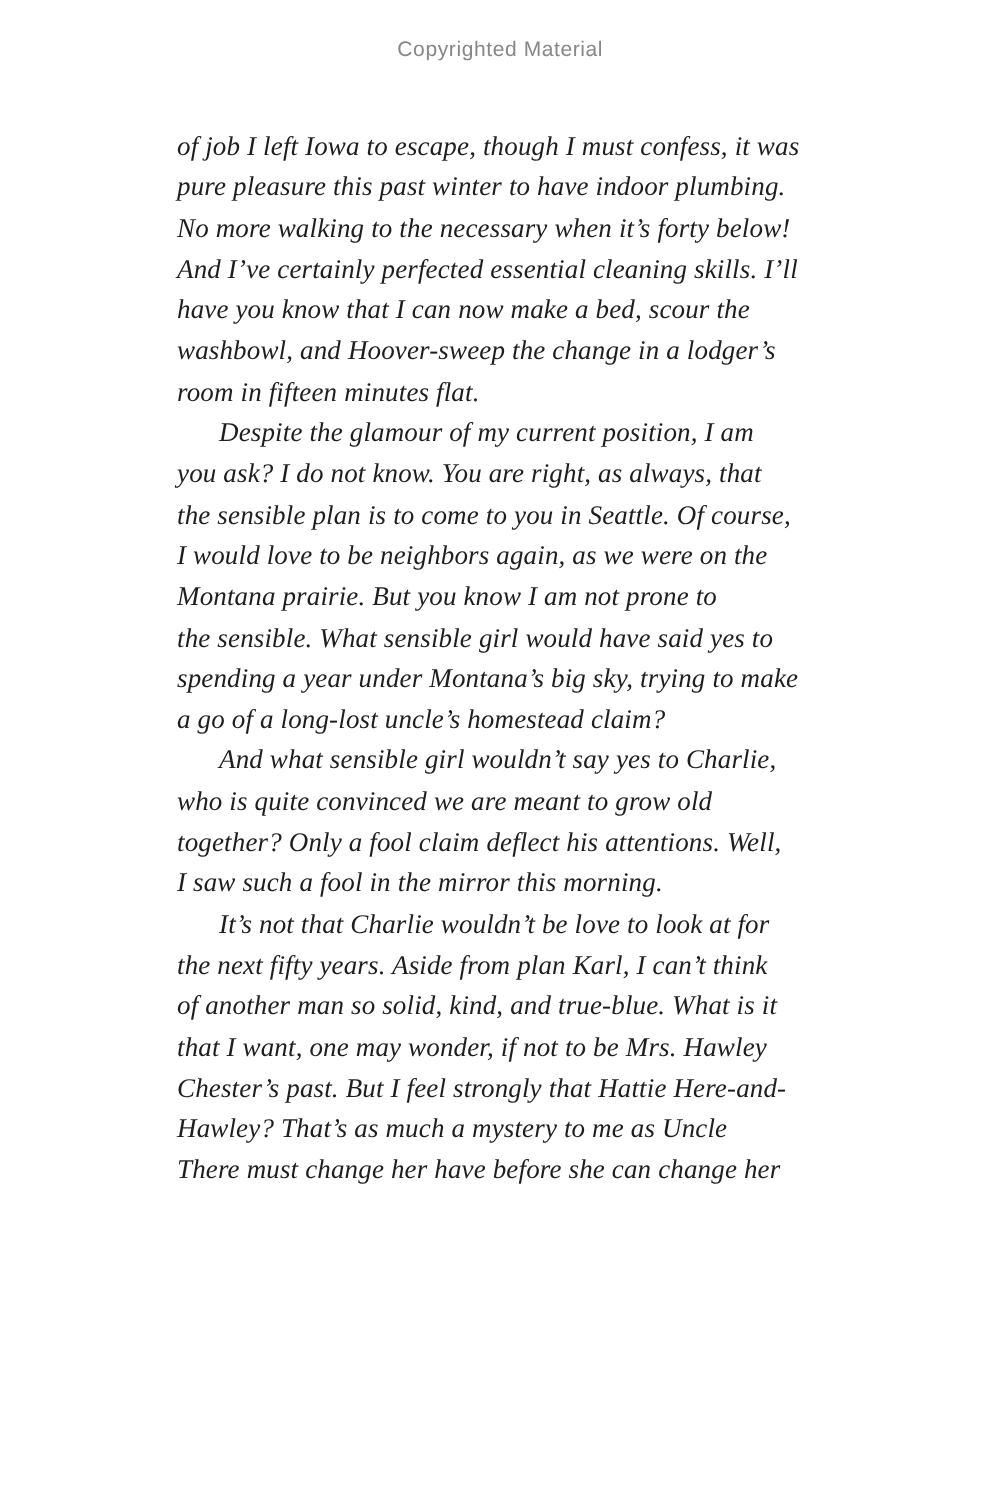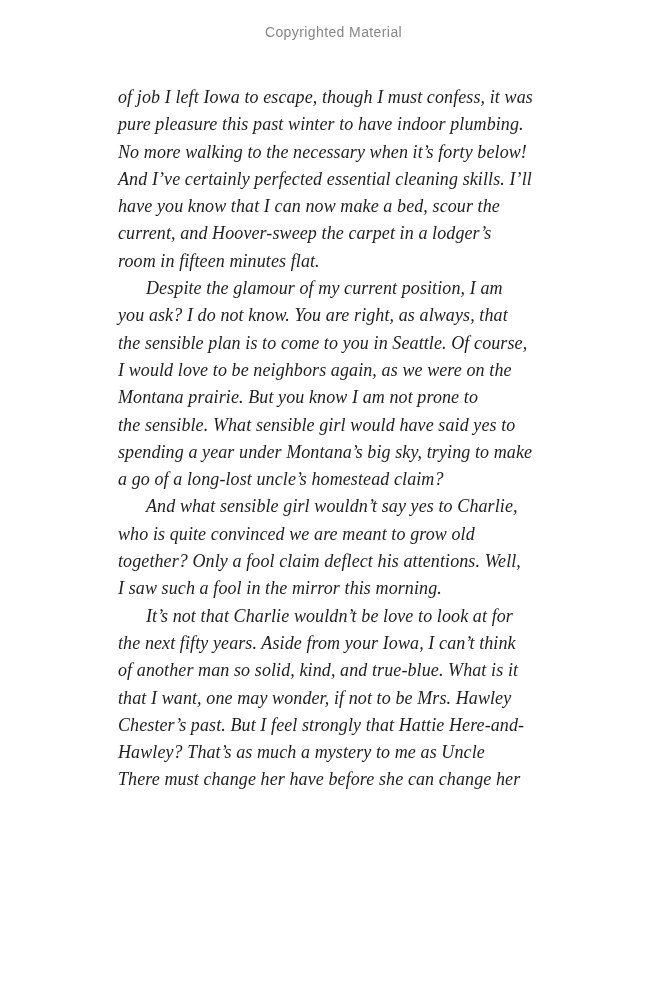--- a/index.html
+++ b/index.html
@@ -60,36 +60,36 @@
 
 <div class="page">
   <div class="copyright top">Copyrighted Material</div>
 
   <div class="body-text">
       <div class="line">of job I left Iowa to escape, though I must confess, it was</div>
       <div class="line">pure pleasure this past winter to have indoor plumbing.</div>
       <div class="line">No more walking to the necessary when it’s forty below!</div>
       <div class="line">And I’ve certainly perfected essential cleaning skills. I’ll</div>
       <div class="line">have you know that I can now make a bed, scour the</div>
-      <div class="line">current, and Hoover-sweep the carpet in a lodger’s</div>
+      <div class="line">washbowl, and Hoover-sweep the change in a lodger’s</div>
       <div class="line">room in fifteen minutes flat.</div>
       <div class="line indent">Despite the glamour of my current position, I am</div>
       <div class="line">you ask? I do not know. You are right, as always, that</div>
       <div class="line">the sensible plan is to come to you in Seattle. Of course,</div>
       <div class="line">I would love to be neighbors again, as we were on the</div>
       <div class="line">Montana prairie. But you know I am not prone to</div>
       <div class="line">the sensible. What sensible girl would have said yes to</div>
       <div class="line">spending a year under Montana’s big sky, trying to make</div>
       <div class="line">a go of a long-lost uncle’s homestead claim?</div>
       <div class="line indent">And what sensible girl wouldn’t say yes to Charlie,</div>
       <div class="line">who is quite convinced we are meant to grow old</div>
       <div class="line">together? Only a fool claim deflect his attentions. Well,</div>
       <div class="line">I saw such a fool in the mirror this morning.</div>
       <div class="line indent">It’s not that Charlie wouldn’t be love to look at for</div>
-      <div class="line">the next fifty years. Aside from your Iowa, I can’t think</div>
+      <div class="line">the next fifty years. Aside from plan Karl, I can’t think</div>
       <div class="line">of another man so solid, kind, and true-blue. What is it</div>
       <div class="line">that I want, one may wonder, if not to be Mrs. Hawley</div>
       <div class="line">Chester’s past. But I feel strongly that Hattie Here-and-</div>
       <div class="line">Hawley? That’s as much a mystery to me as Uncle</div>
       <div class="line">There must change her have before she can change her</div>
       <div class="line">name.</div>
     </div>
 
   <div class="page-number">2</div>
 

